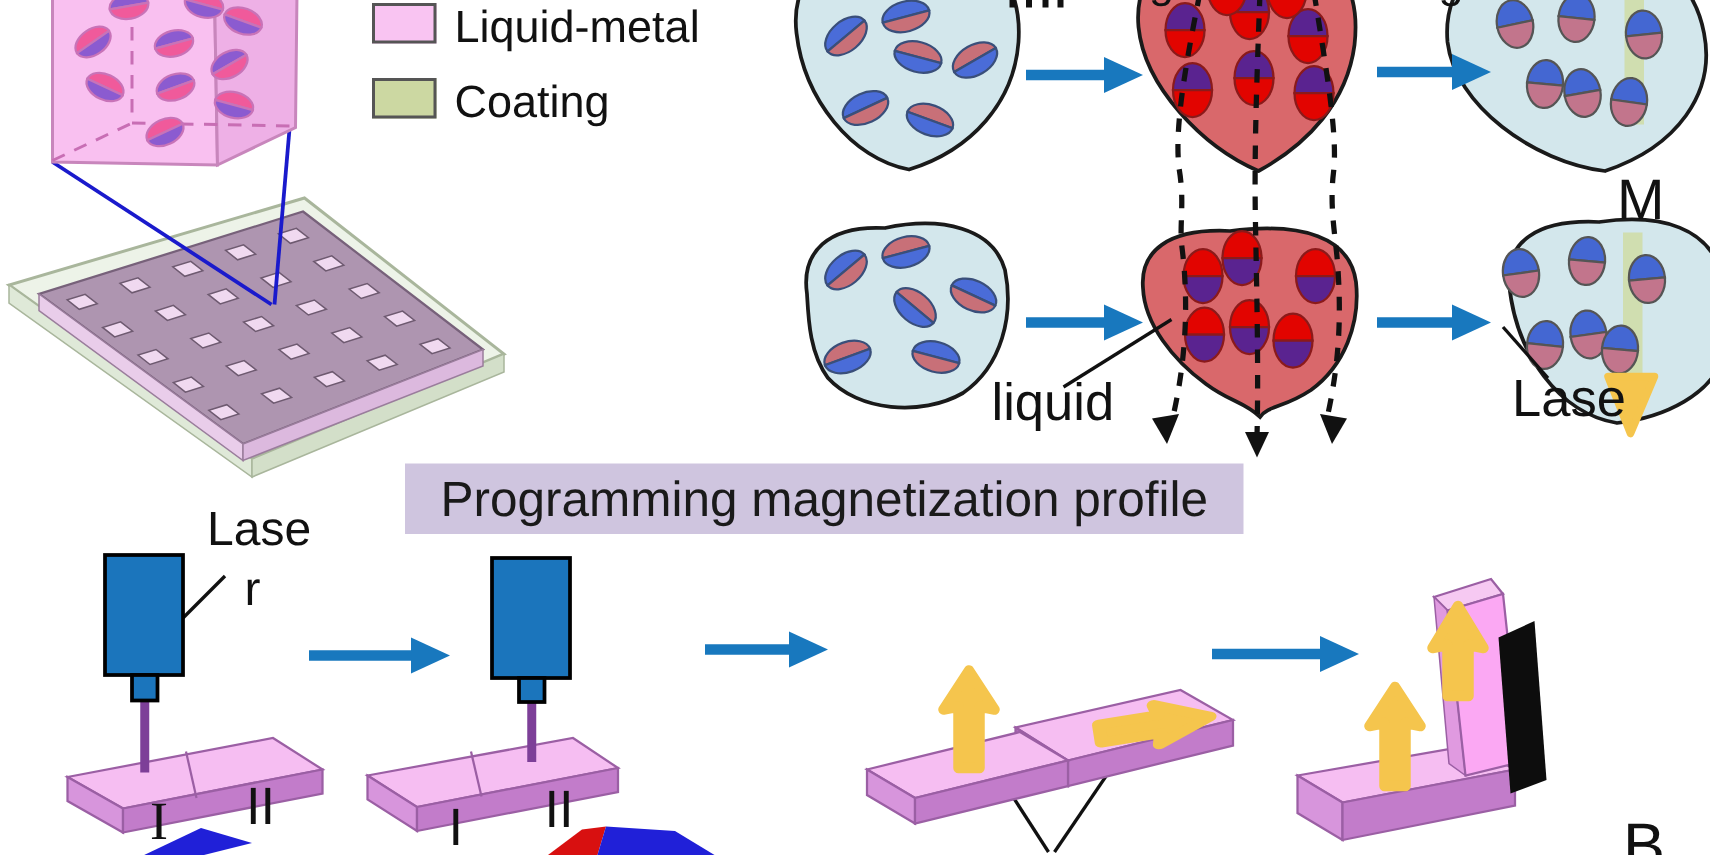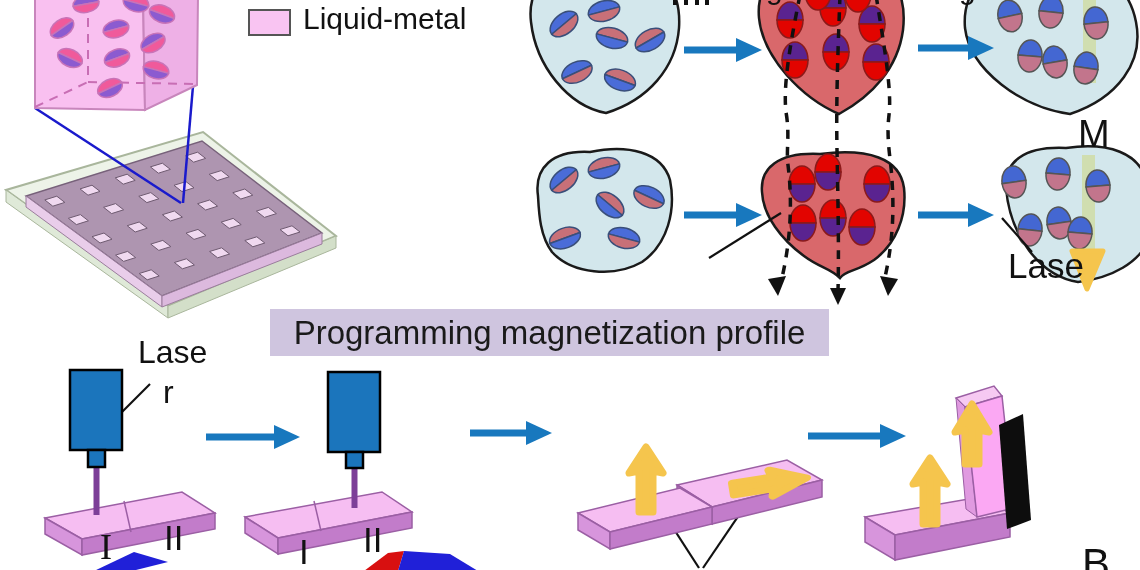--- a/index.html
+++ b/index.html
@@ -3,21 +3,21 @@
 <meta charset="utf-8">
 <style>
   html,body{margin:0;padding:0;background:#fff;}
   #canvas{position:relative;width:1140px;height:570px;overflow:hidden;background:#fff;
           font-family:"Liberation Sans",sans-serif;color:#111;}
   #artwork{position:absolute;left:0;top:0;}
   .lbl{position:absolute;white-space:nowrap;color:#111;line-height:1;}
   .banner{position:absolute;left:270px;top:309px;width:559px;height:47px;
           display:flex;align-items:center;justify-content:center;
           font-size:33px;color:#1a1a1a;}
-  .legend-row{position:absolute;display:flex;align-items:flex-end;gap:12px;padding-left:28px;}
+  .legend-row{position:absolute;display:flex;align-items:flex-start;gap:12px;padding-left:28px;}
   .swatch{width:43px;height:27px;border:2px solid #555;box-sizing:border-box;}
   .legend-txt{font-size:30px;}
   .serifI{font-family:"Liberation Serif",serif;}
 </style>
 </head>
 <body>
 
 <div id="canvas">
 
   <svg id="artwork" width="1140" height="570" viewBox="0 0 1140 570">
@@ -402,25 +402,30 @@
       <polygon points="999,425 1023,414 1031,520 1007,529" fill="#0d0d0d"></polygon>
       <path d="M 923,524 L 923,482 L 913,484 L 930,458 L 947,484 L 937,482 L 937,524 Z" fill="#f5c54d" stroke="#f5c54d" stroke-width="7" stroke-linejoin="round" stroke-linecap="round"></path>
       <path d="M 965,464 L 965,430 L 955,432 L 972,404 L 989,432 L 979,430 L 979,464 Z" fill="#f5c54d" stroke="#f5c54d" stroke-width="7" stroke-linejoin="round" stroke-linecap="round"></path>
     </g>
   </svg>
 
   <div class="legend-row" style="left:220px;top:2px;">
     <div class="swatch" style="background: rgb(249, 196, 242);"></div>
     <span class="legend-txt">Liquid-metal</span>
   </div>
+  <div class="legend-row" style="left:220px;top:52px;">
+    <div class="swatch" style="background: rgb(204, 216, 162);"></div>
+    <span class="legend-txt">Coating</span>
+  </div>
 
   <div class="lbl" style="left:766px;top:-26px;font-size:30px;">g</div>
   <div class="lbl" style="left:959px;top:-26px;font-size:30px;">g</div>
 
   <div class="lbl" style="left:1078px;top:115px;font-size:38px;">M</div>
+  <div class="lbl" style="left:661px;top:251px;font-size:35px;">liquid</div>
   <div class="lbl" style="left:1008px;top:248px;font-size:35px;">Lase</div>
 
   <div class="banner" style="background: rgb(207, 197, 223);">Programming magnetization profile</div>
 
   <div class="lbl" style="left:138px;top:336px;font-size:32px;">Lase</div>
   <div class="lbl" style="left:163px;top:376px;font-size:32px;">r</div>
 
   <div class="lbl serifI" style="left:100px;top:529px;font-size:36px;">I</div>
   <div class="lbl" style="left:164px;top:520px;font-size:35px;">II</div>
   <div class="lbl" style="left:299px;top:534px;font-size:35px;">I</div>

